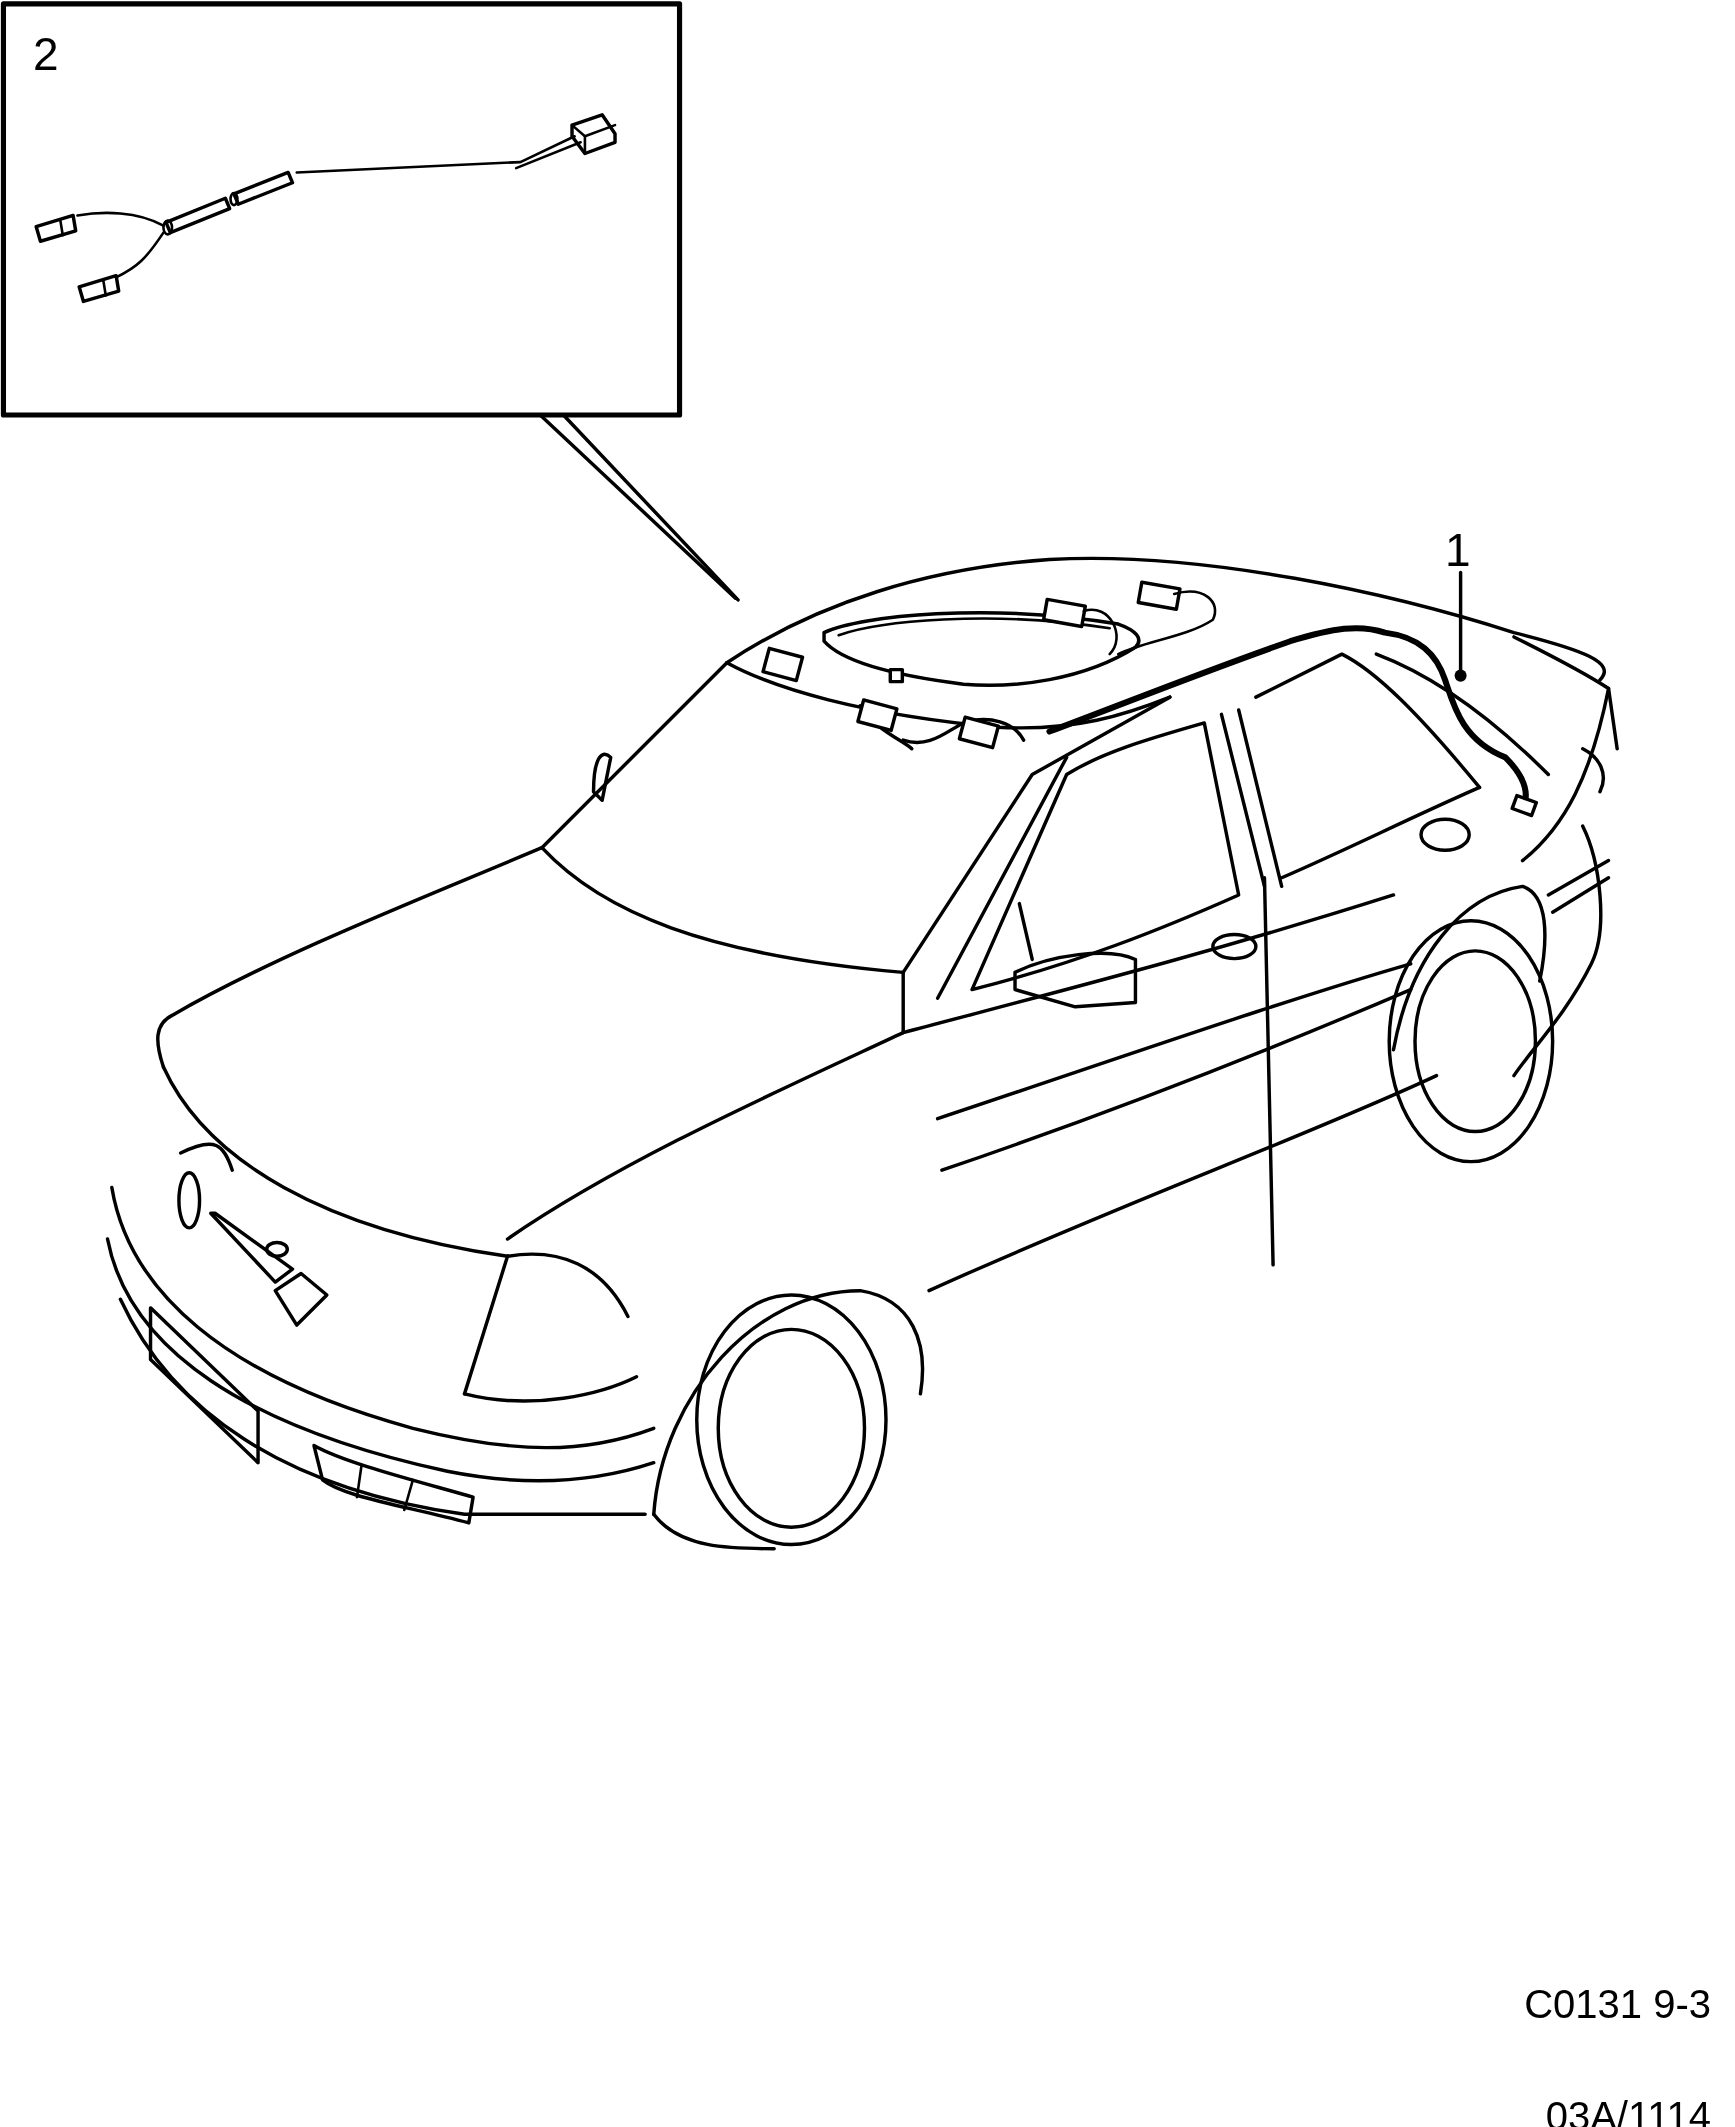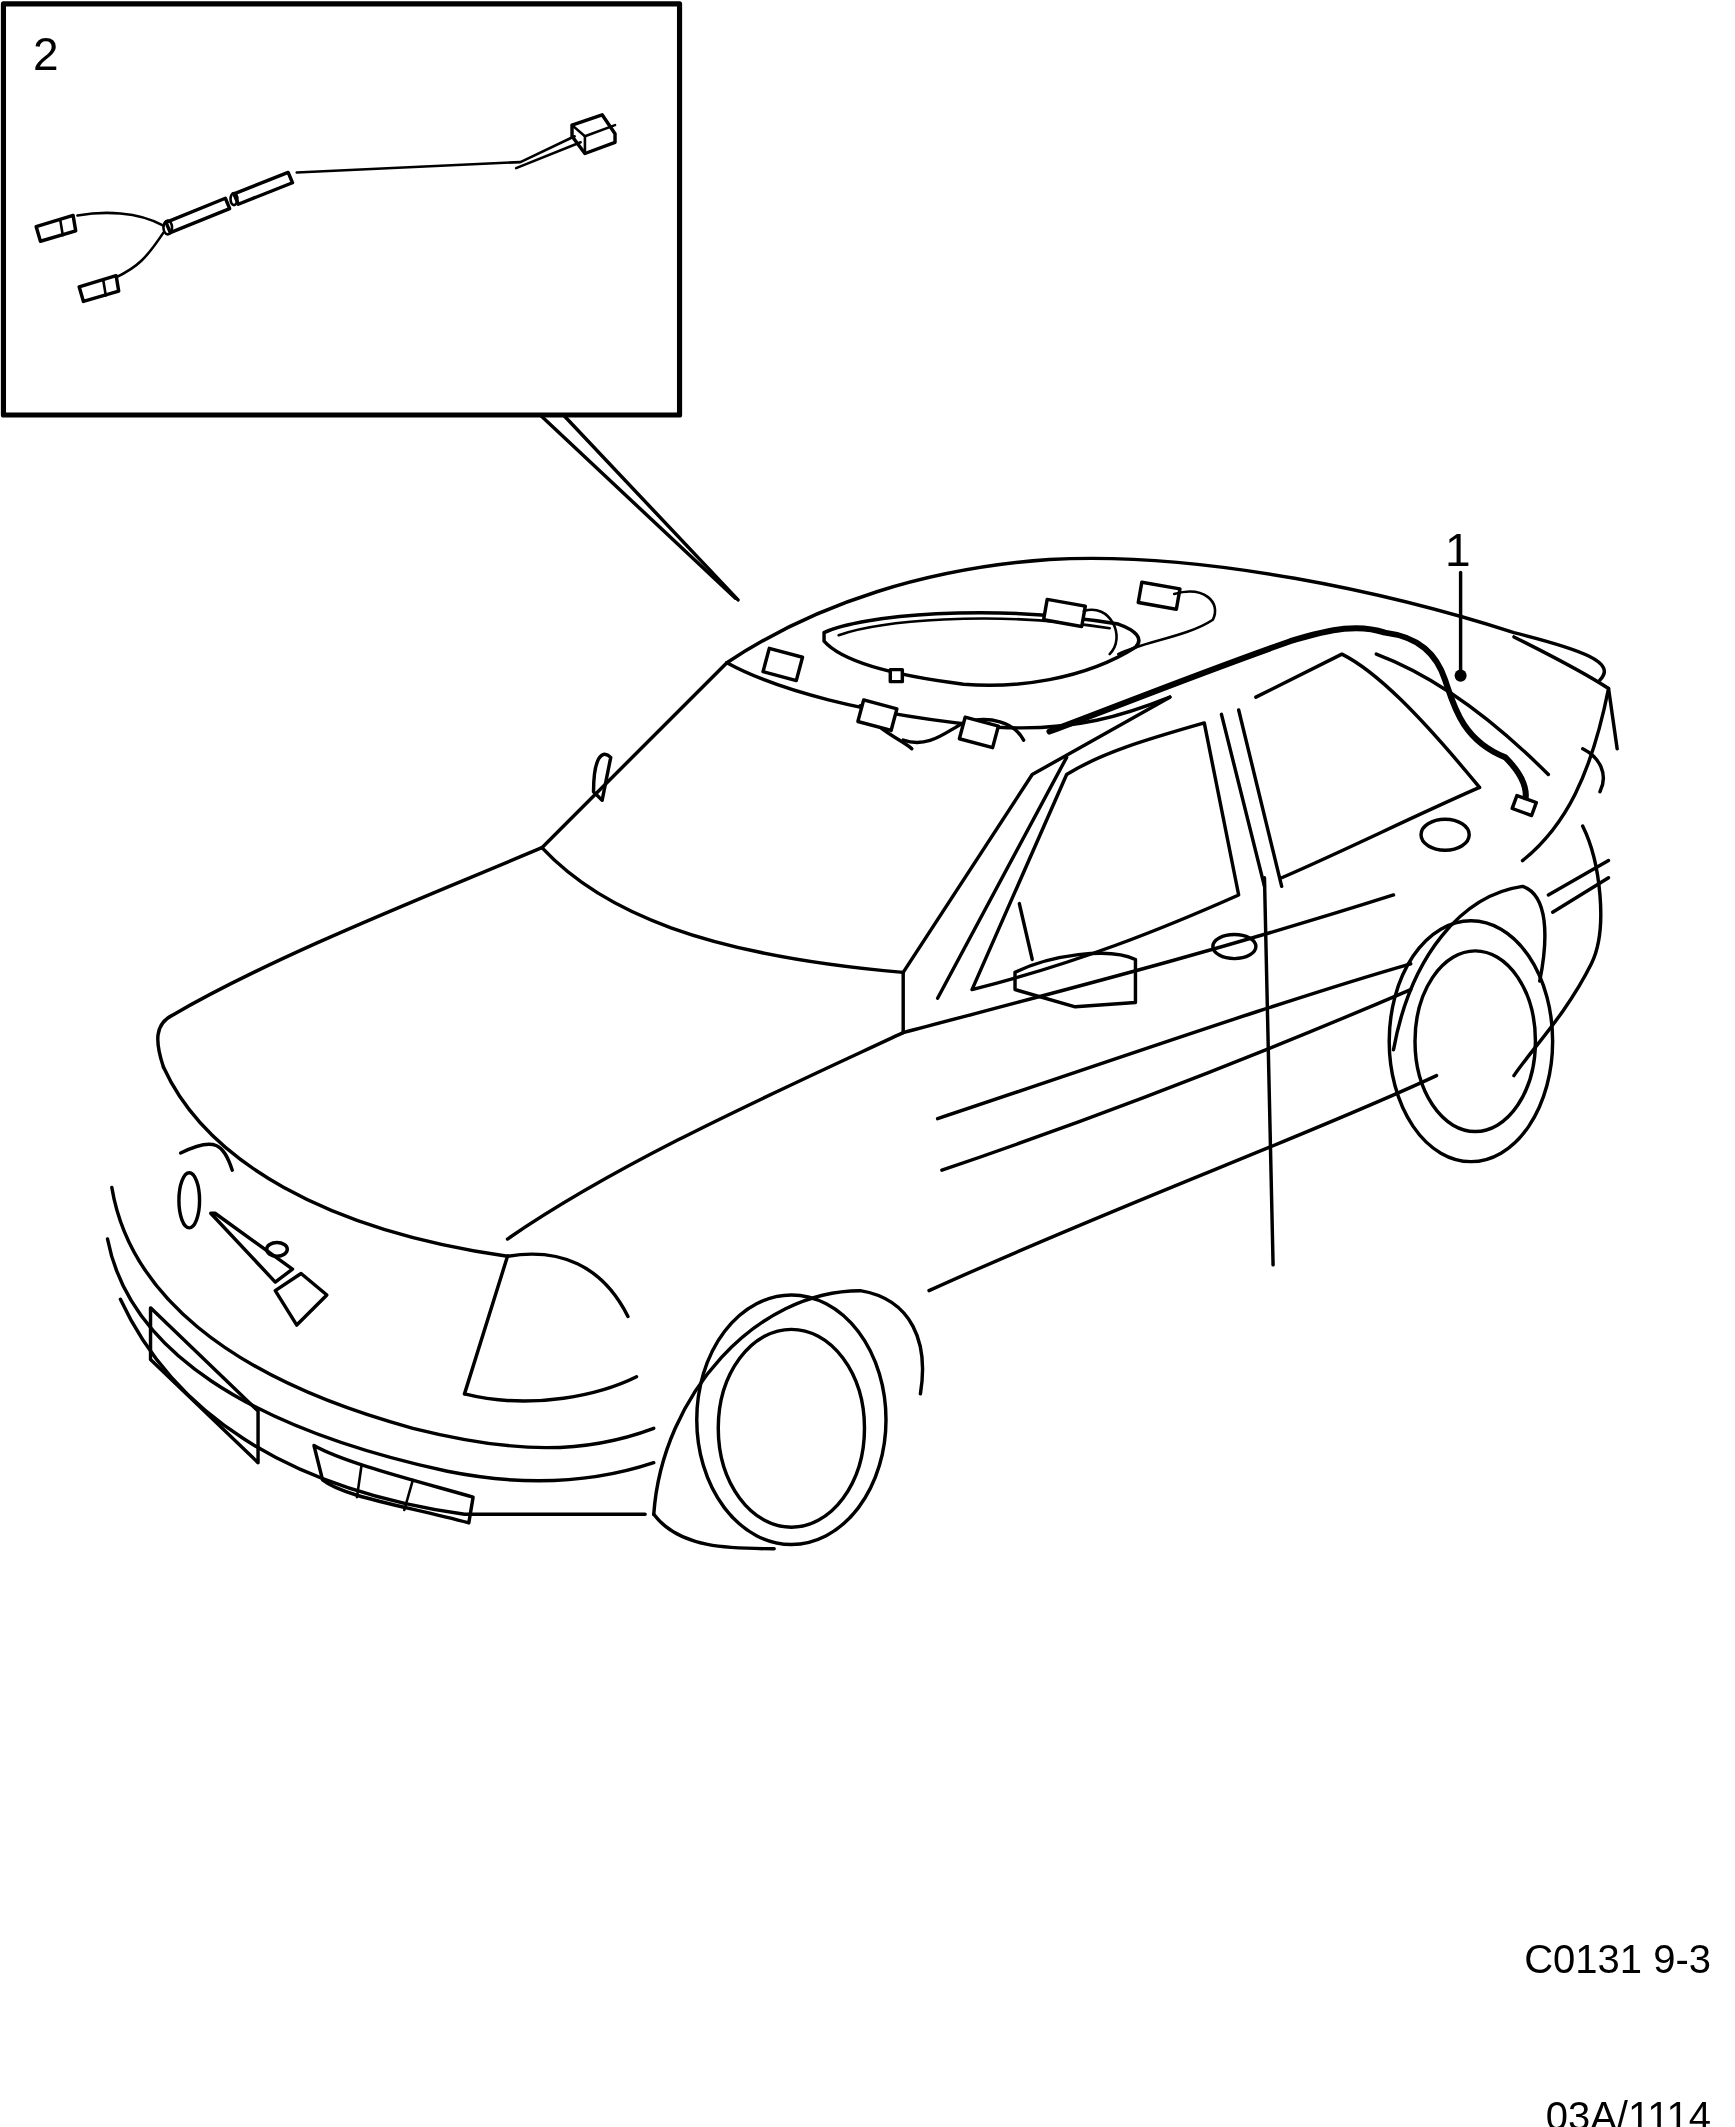--- a/index.html
+++ b/index.html
@@ -151,15 +151,15 @@
   <g>
     <path d="M1698 665 L1698 785" class="line"></path>
     <circle cx="1698" cy="785" r="7" fill="#000"></circle>
   </g>
 </svg>
 </div>
 
 <div class="callout" style="left:33px; top:31px;">2</div>
 <div class="callout" style="left:1445px; top:527px;">1</div>
 
-<div class="footer" style="top:1939px;">C0131 9-3</div>
+<div class="footer" style="top:1984px;">C0131 9-3</div>
 <div class="footer" style="top:2096px;">03A/1114</div>
 
 
 </body></html>

